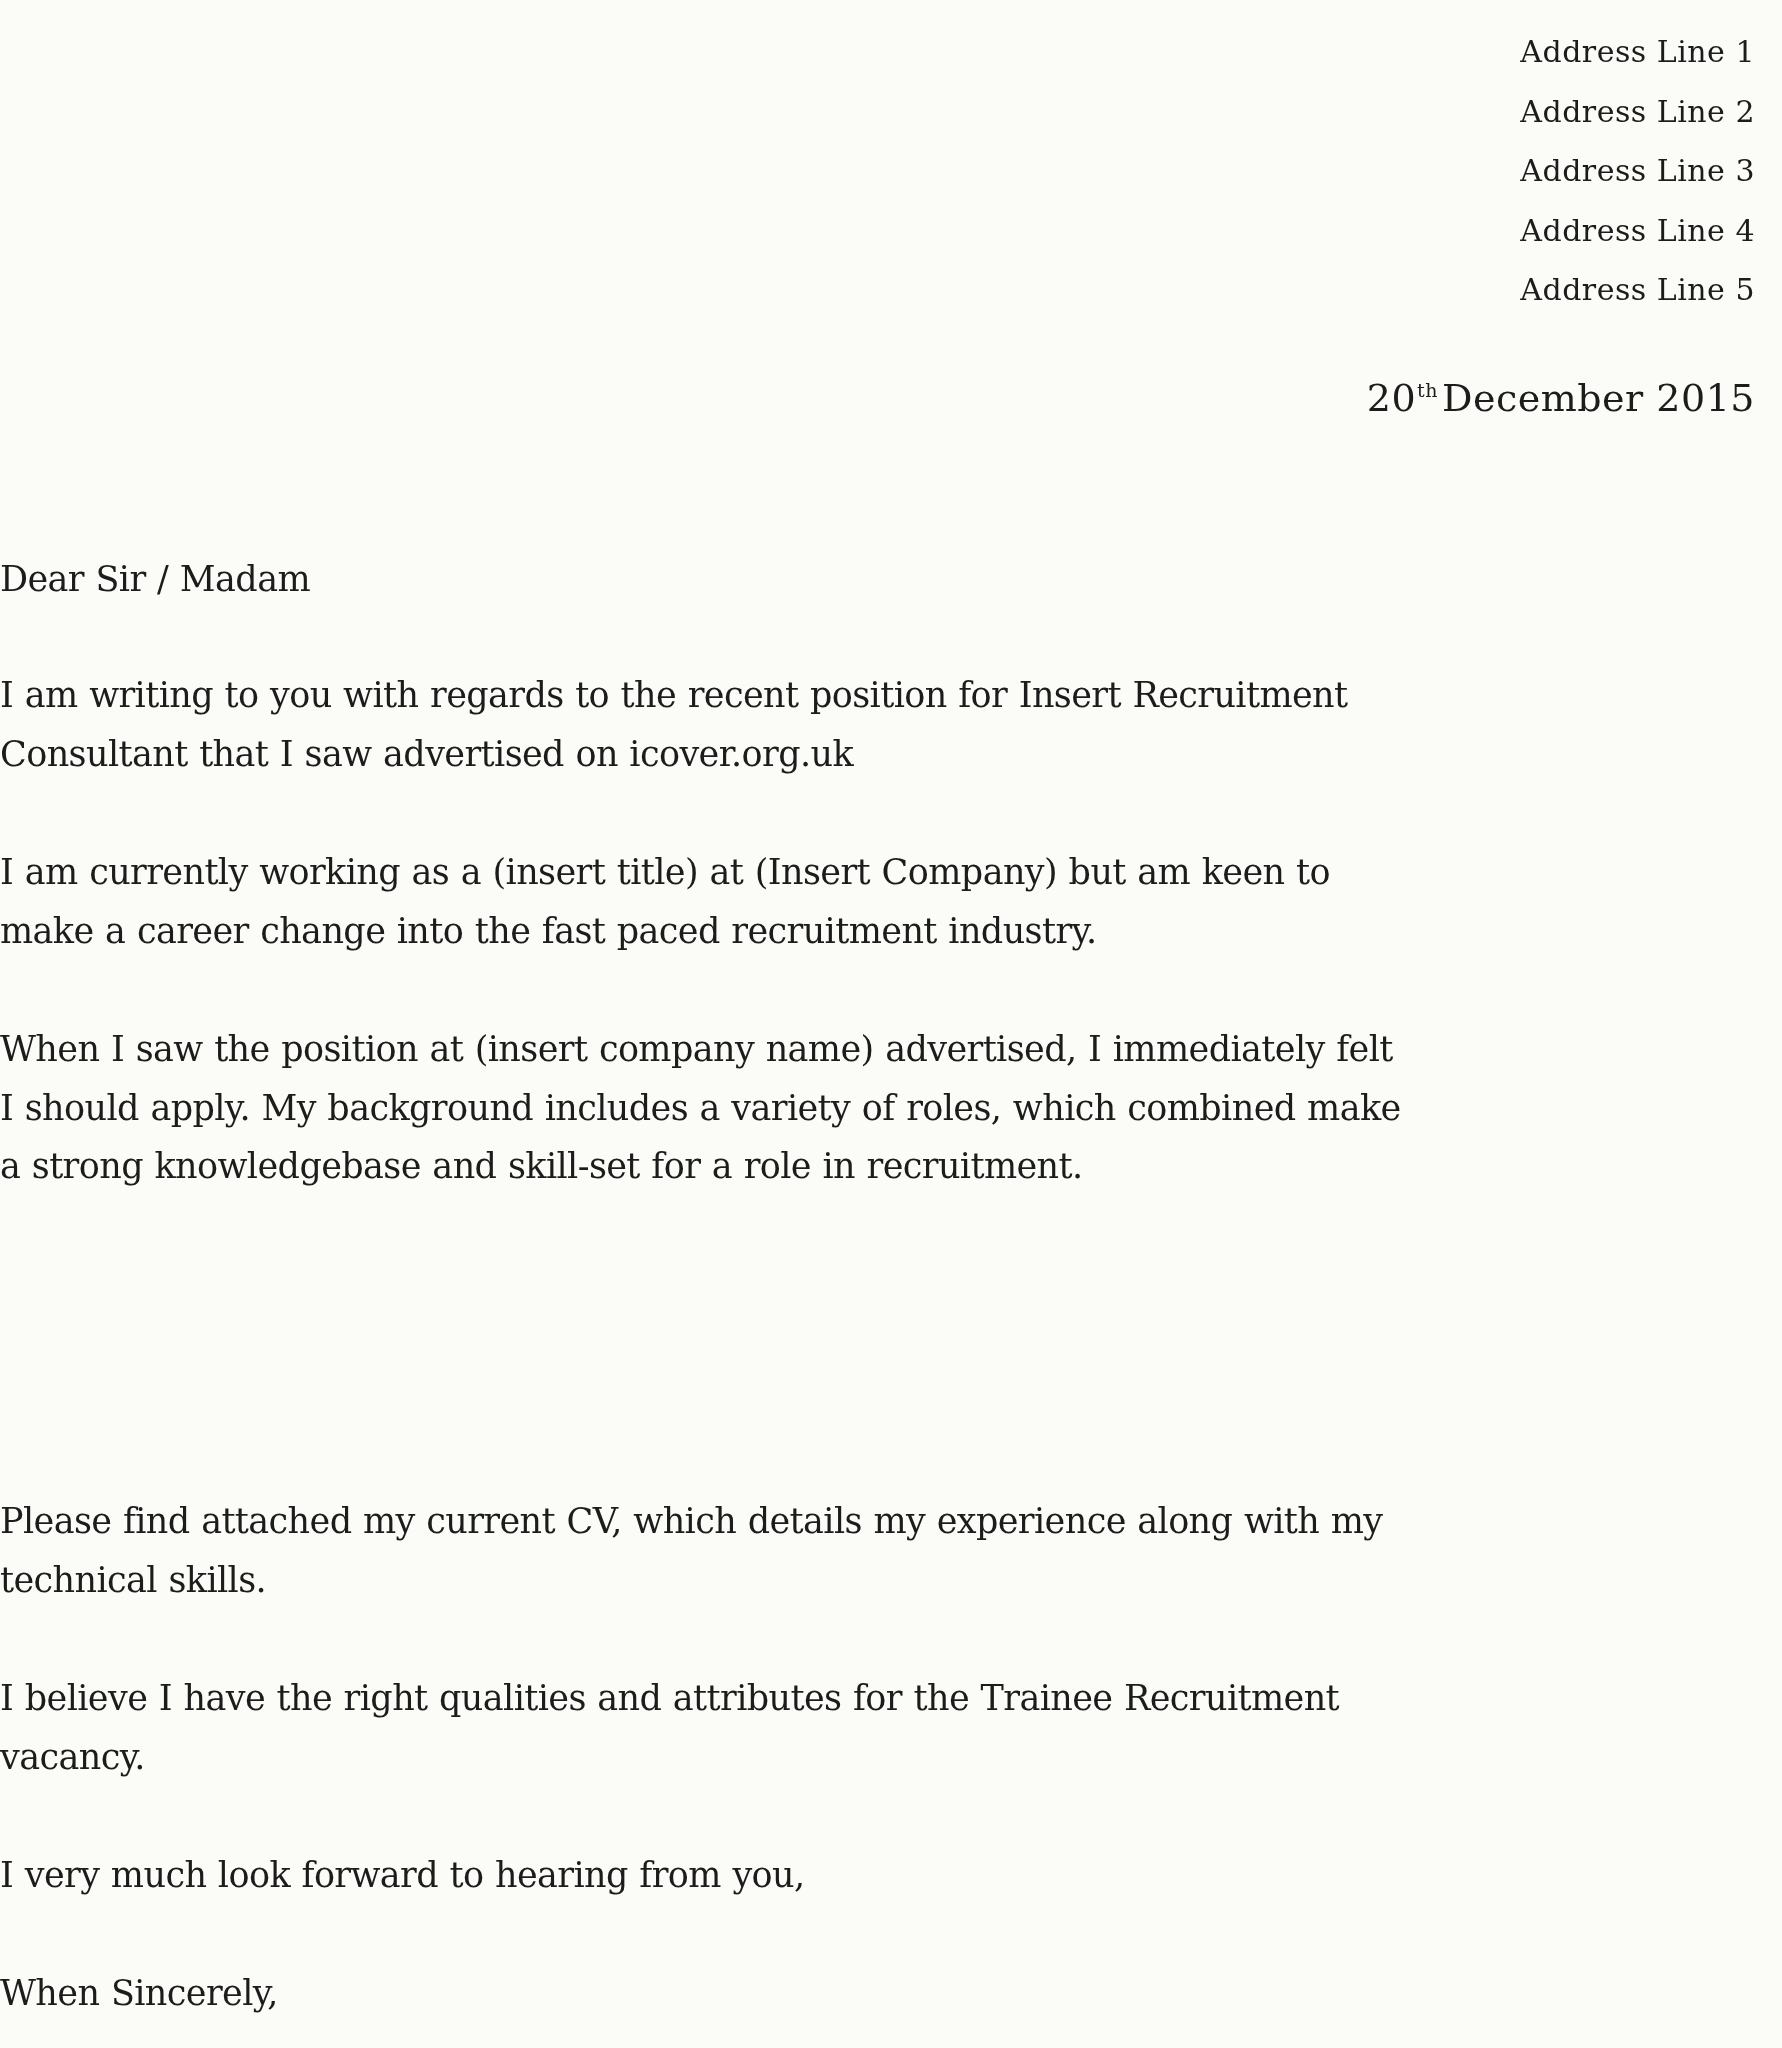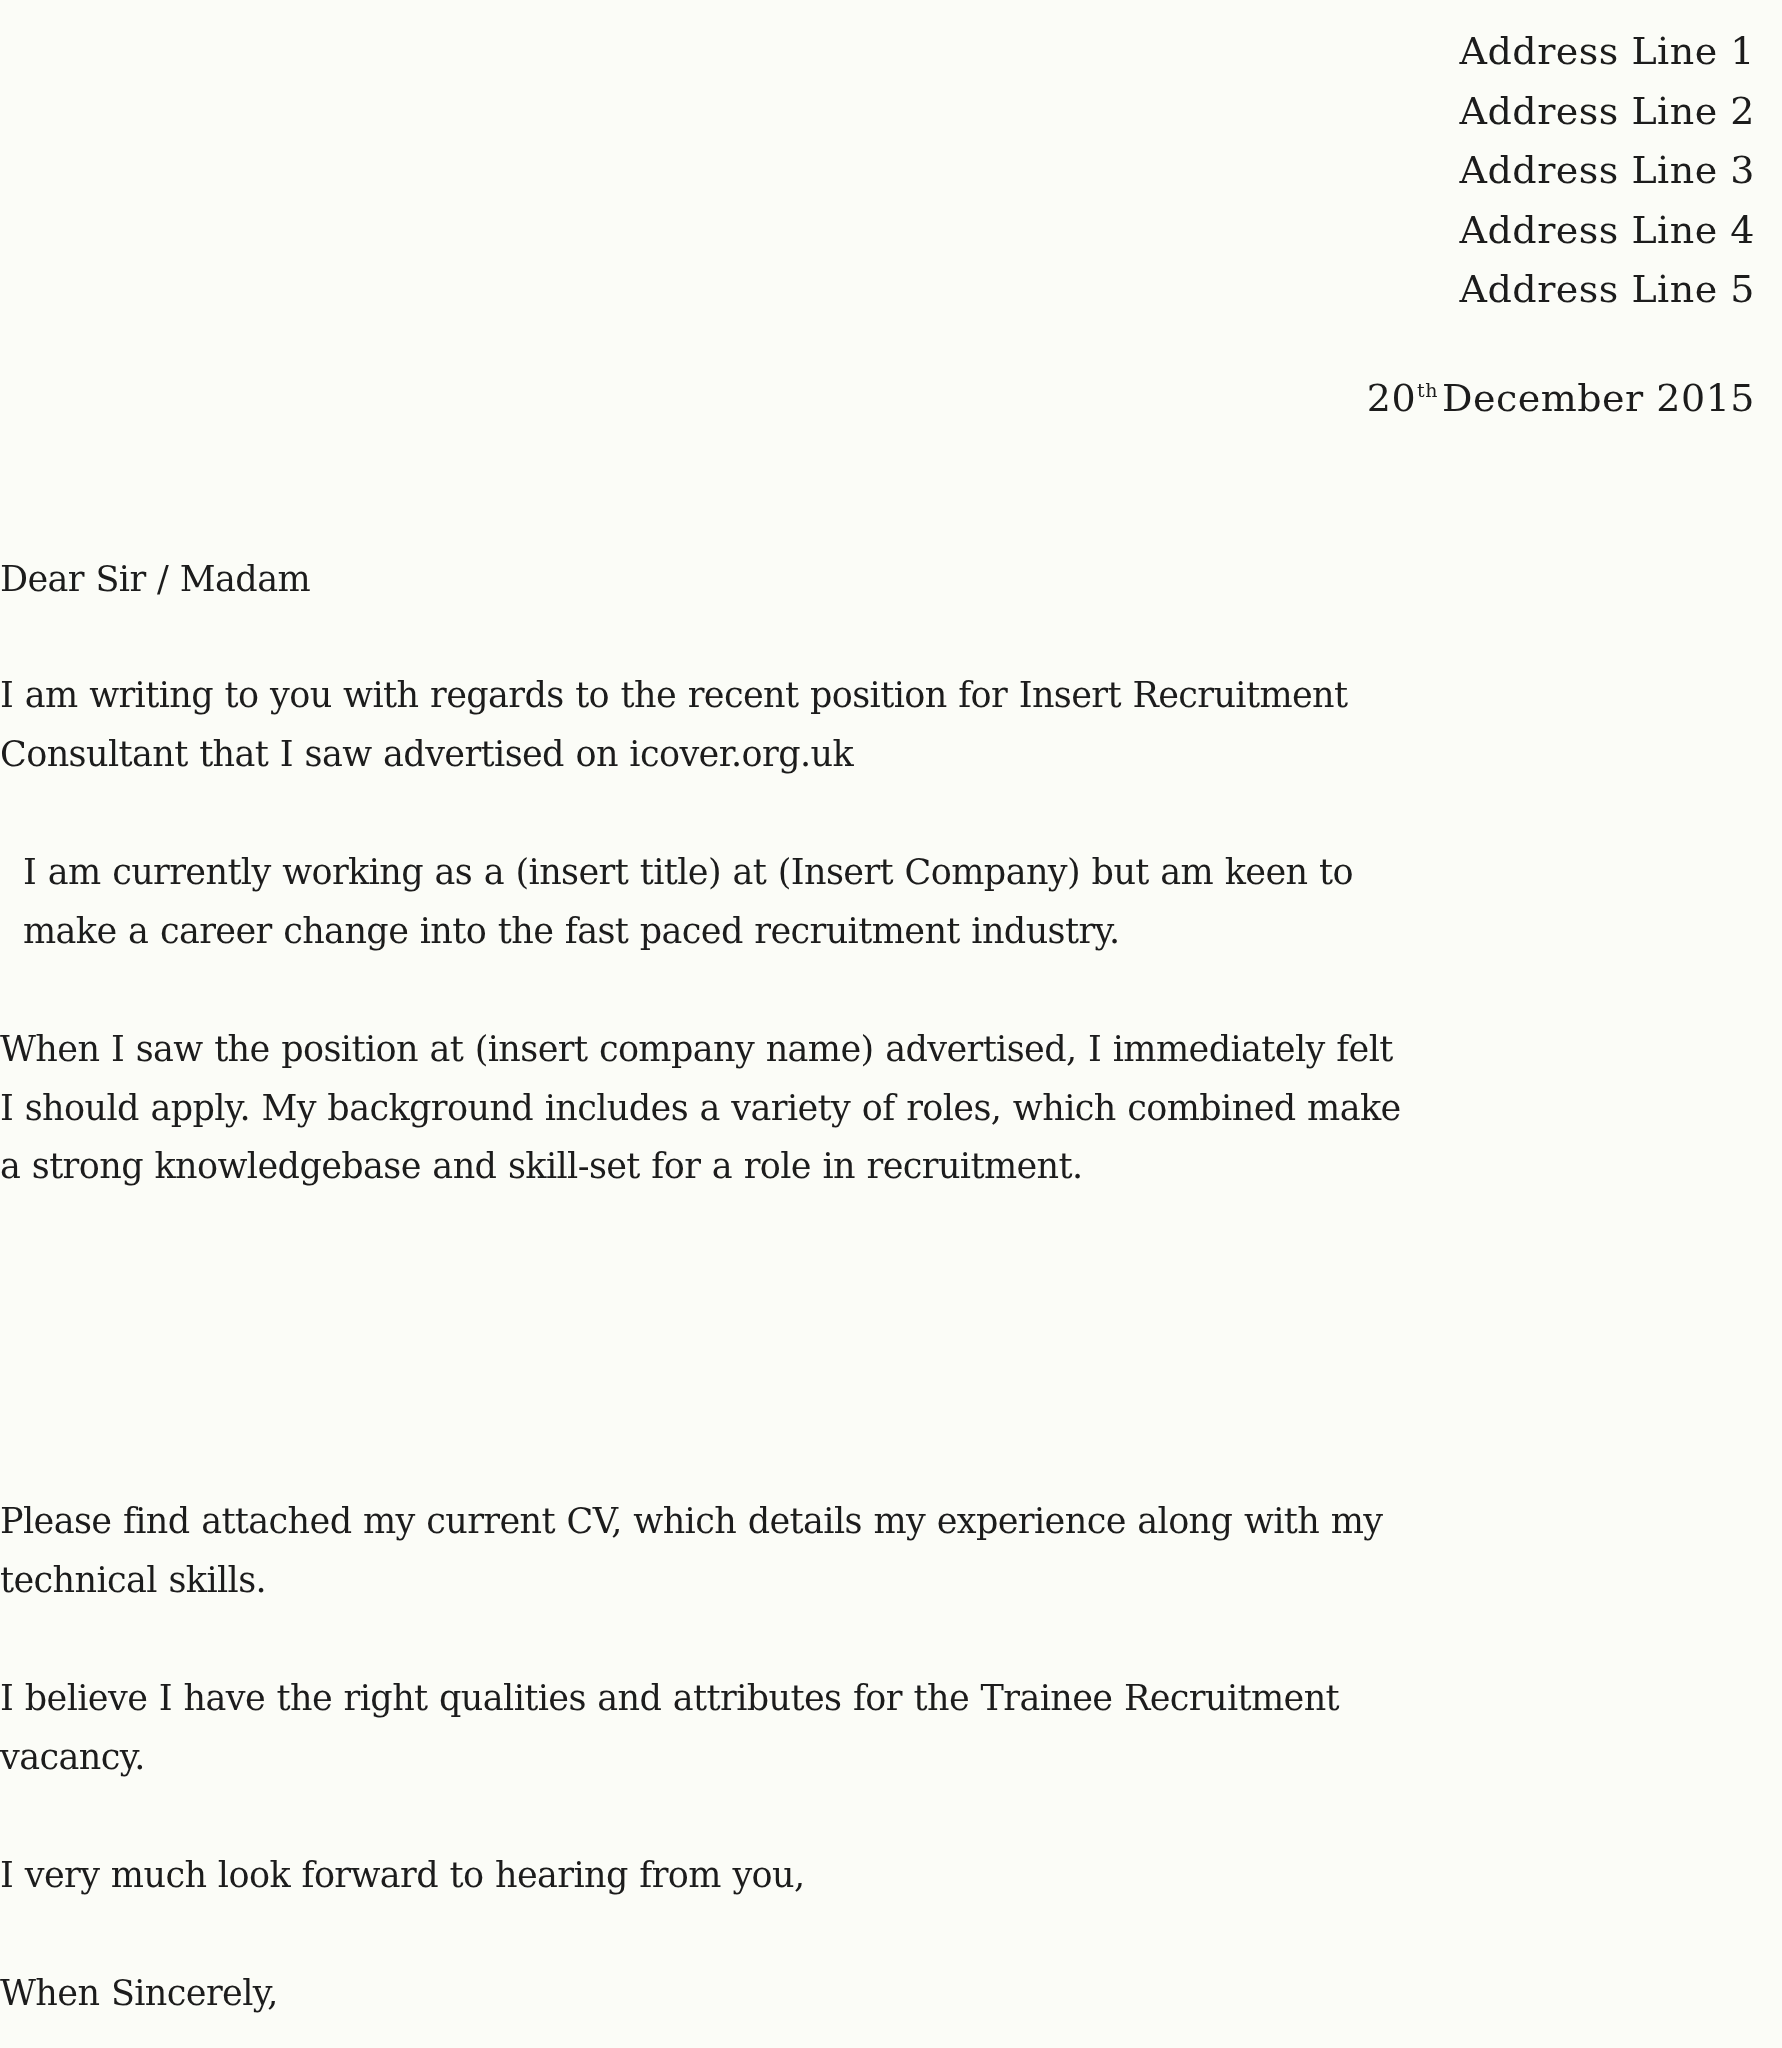--- a/index.html
+++ b/index.html
@@ -20,21 +20,21 @@
       left: 0;
       top: 0;
       width: 1782px;
       height: 2048px;
     }
     .address-block {
       position: absolute;
       right: 27px;
       top: 22px;
       text-align: right;
-      font-size: 38px;
+      font-size: 30px;
       line-height: 59.5px;
       letter-spacing: 0.5px;
     }
     .address-line {
       display: block;
       white-space: nowrap;
     }
     .date {
       position: absolute;
       right: 27px;
@@ -84,21 +84,21 @@
 
   <p class="para" style="top:550px;">
     <span class="line">Dear Sir / Madam</span>
   </p>
 
   <p class="para" style="top:666px;">
     <span class="line">I am writing to you with regards to the recent position for Insert Recruitment</span>
     <span class="line">Consultant that I saw advertised on icover.org.uk</span>
   </p>
 
-  <p class="para" style="top:843px;margin-left:23px;">
+  <p class="para" style="top:843px;">
     <span class="line">I am currently working as a (insert title)  at (Insert Company) but am keen to</span>
     <span class="line">make a career change into the fast paced recruitment industry.</span>
   </p>
 
   <p class="para" style="top:1020px;">
     <span class="line">When I saw the position at (insert company name) advertised, I immediately  felt</span>
     <span class="line">I should apply. My background includes a variety of roles, which combined make</span>
     <span class="line">a strong knowledgebase and skill-set for a role in recruitment.</span>
   </p>
 

